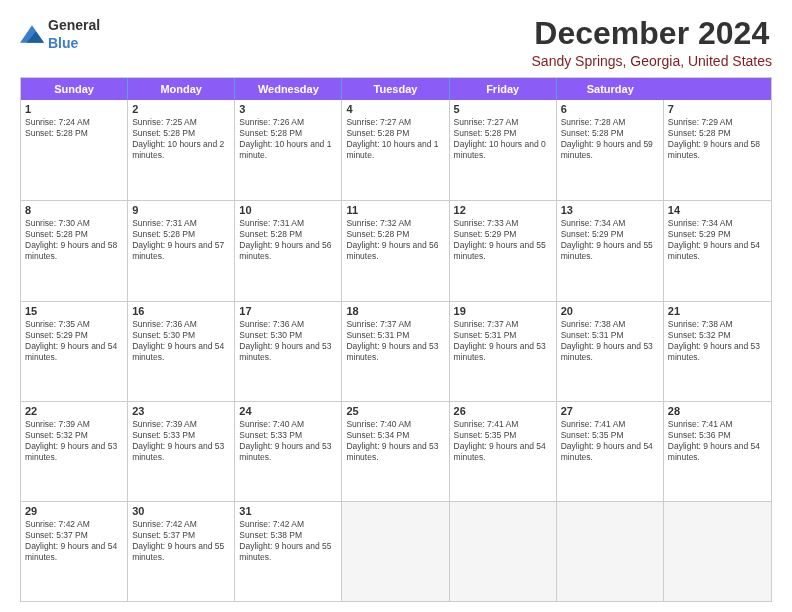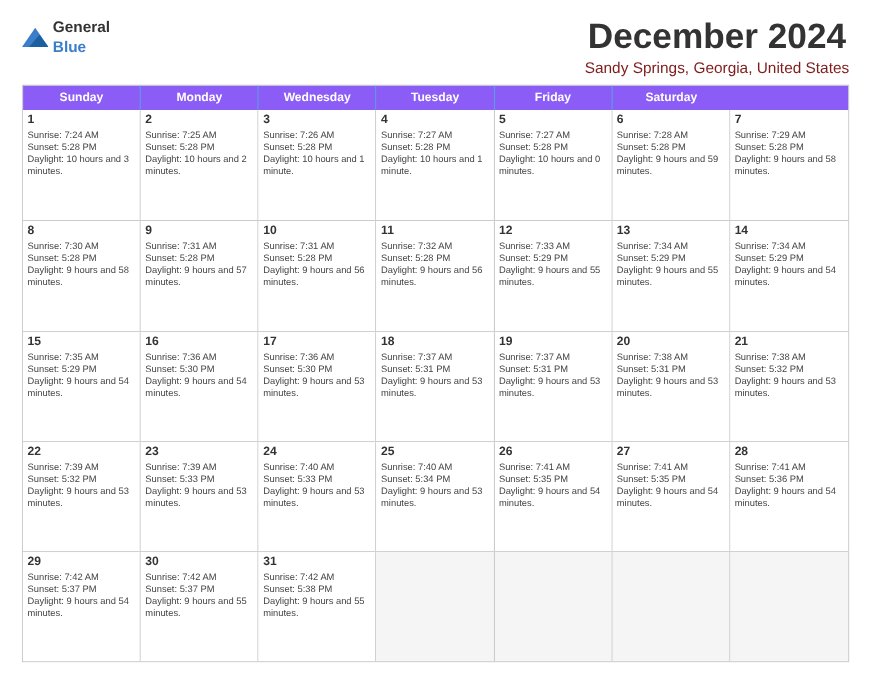--- a/index.html
+++ b/index.html
@@ -155,21 +155,20 @@
       <div class="cal-header-cell">Tuesday</div>
       <div class="cal-header-cell">Friday</div>
       <div class="cal-header-cell">Saturday</div>
     </div>
     <div class="cal-body" id="cal-body">
     <div class="cal-week">
           <div class="cal-cell">
         <span class="day-num">1</span>
         <span class="cell-line">Sunrise: 7:24 AM</span>
         <span class="cell-line">Sunset: 5:28 PM</span>
-        <span class="cell-line">Daylight: 10 hours and 3 minutes.</span>
       </div>
           <div class="cal-cell">
         <span class="day-num">2</span>
         <span class="cell-line">Sunrise: 7:25 AM</span>
         <span class="cell-line">Sunset: 5:28 PM</span>
         <span class="cell-line">Daylight: 10 hours and 2 minutes.</span>
       </div>
           <div class="cal-cell">
         <span class="day-num">3</span>
         <span class="cell-line">Sunrise: 7:26 AM</span>

